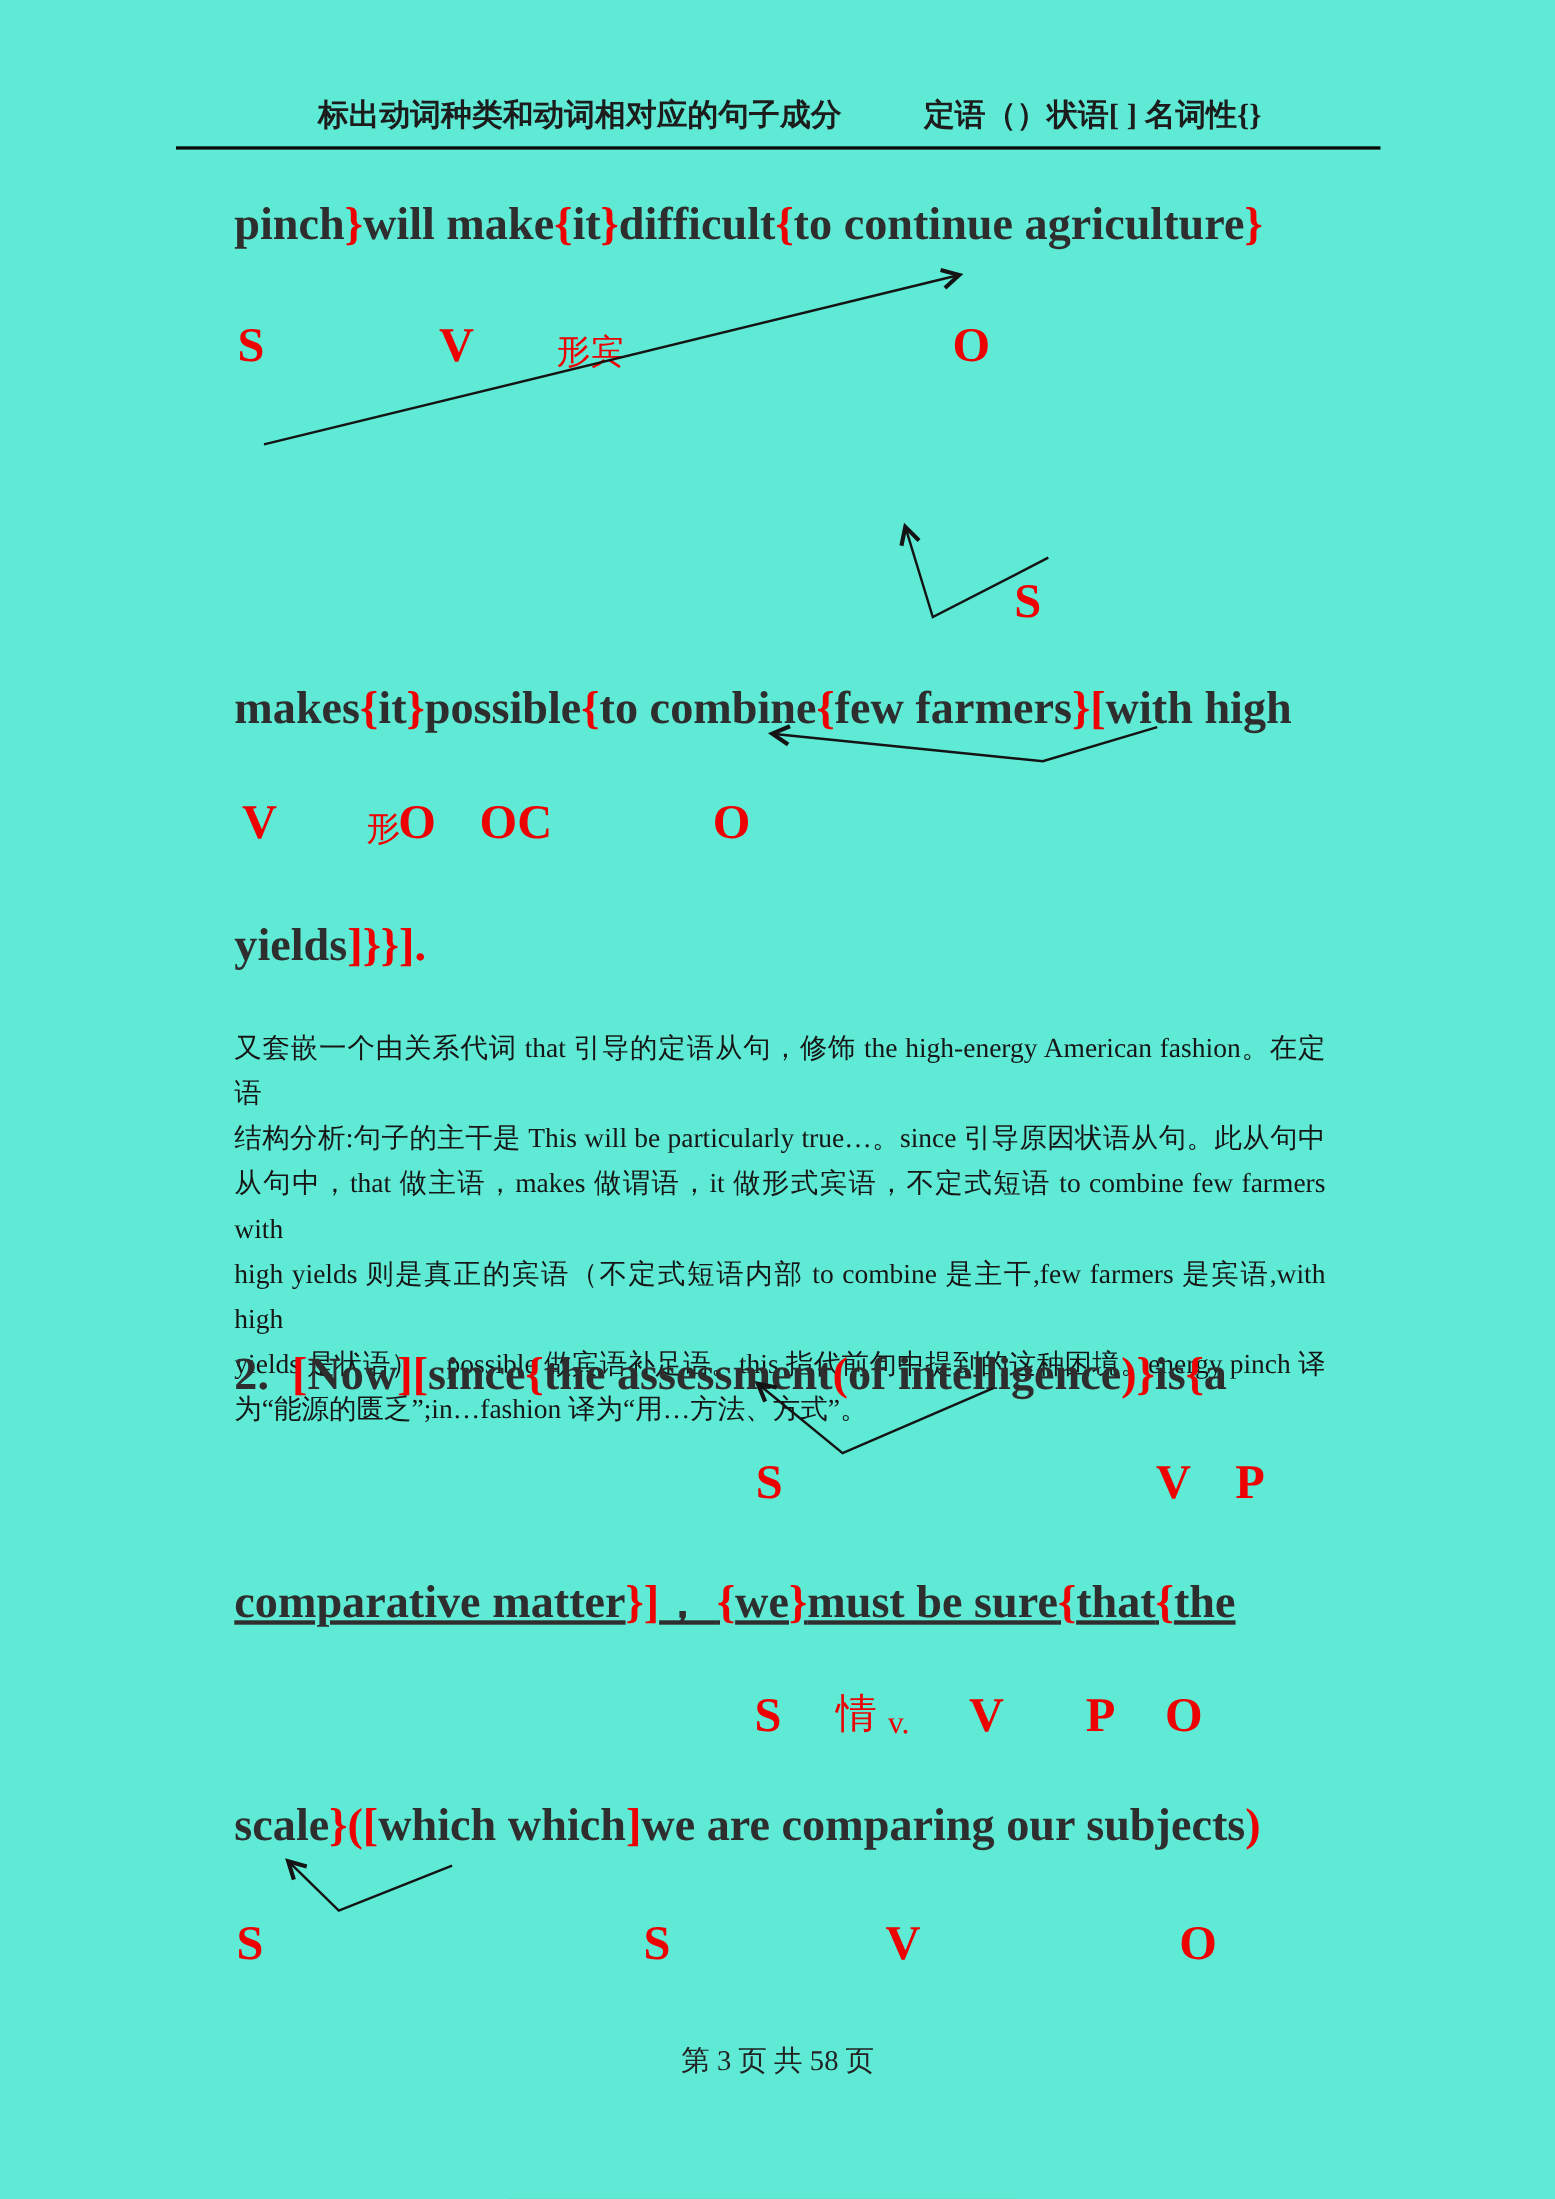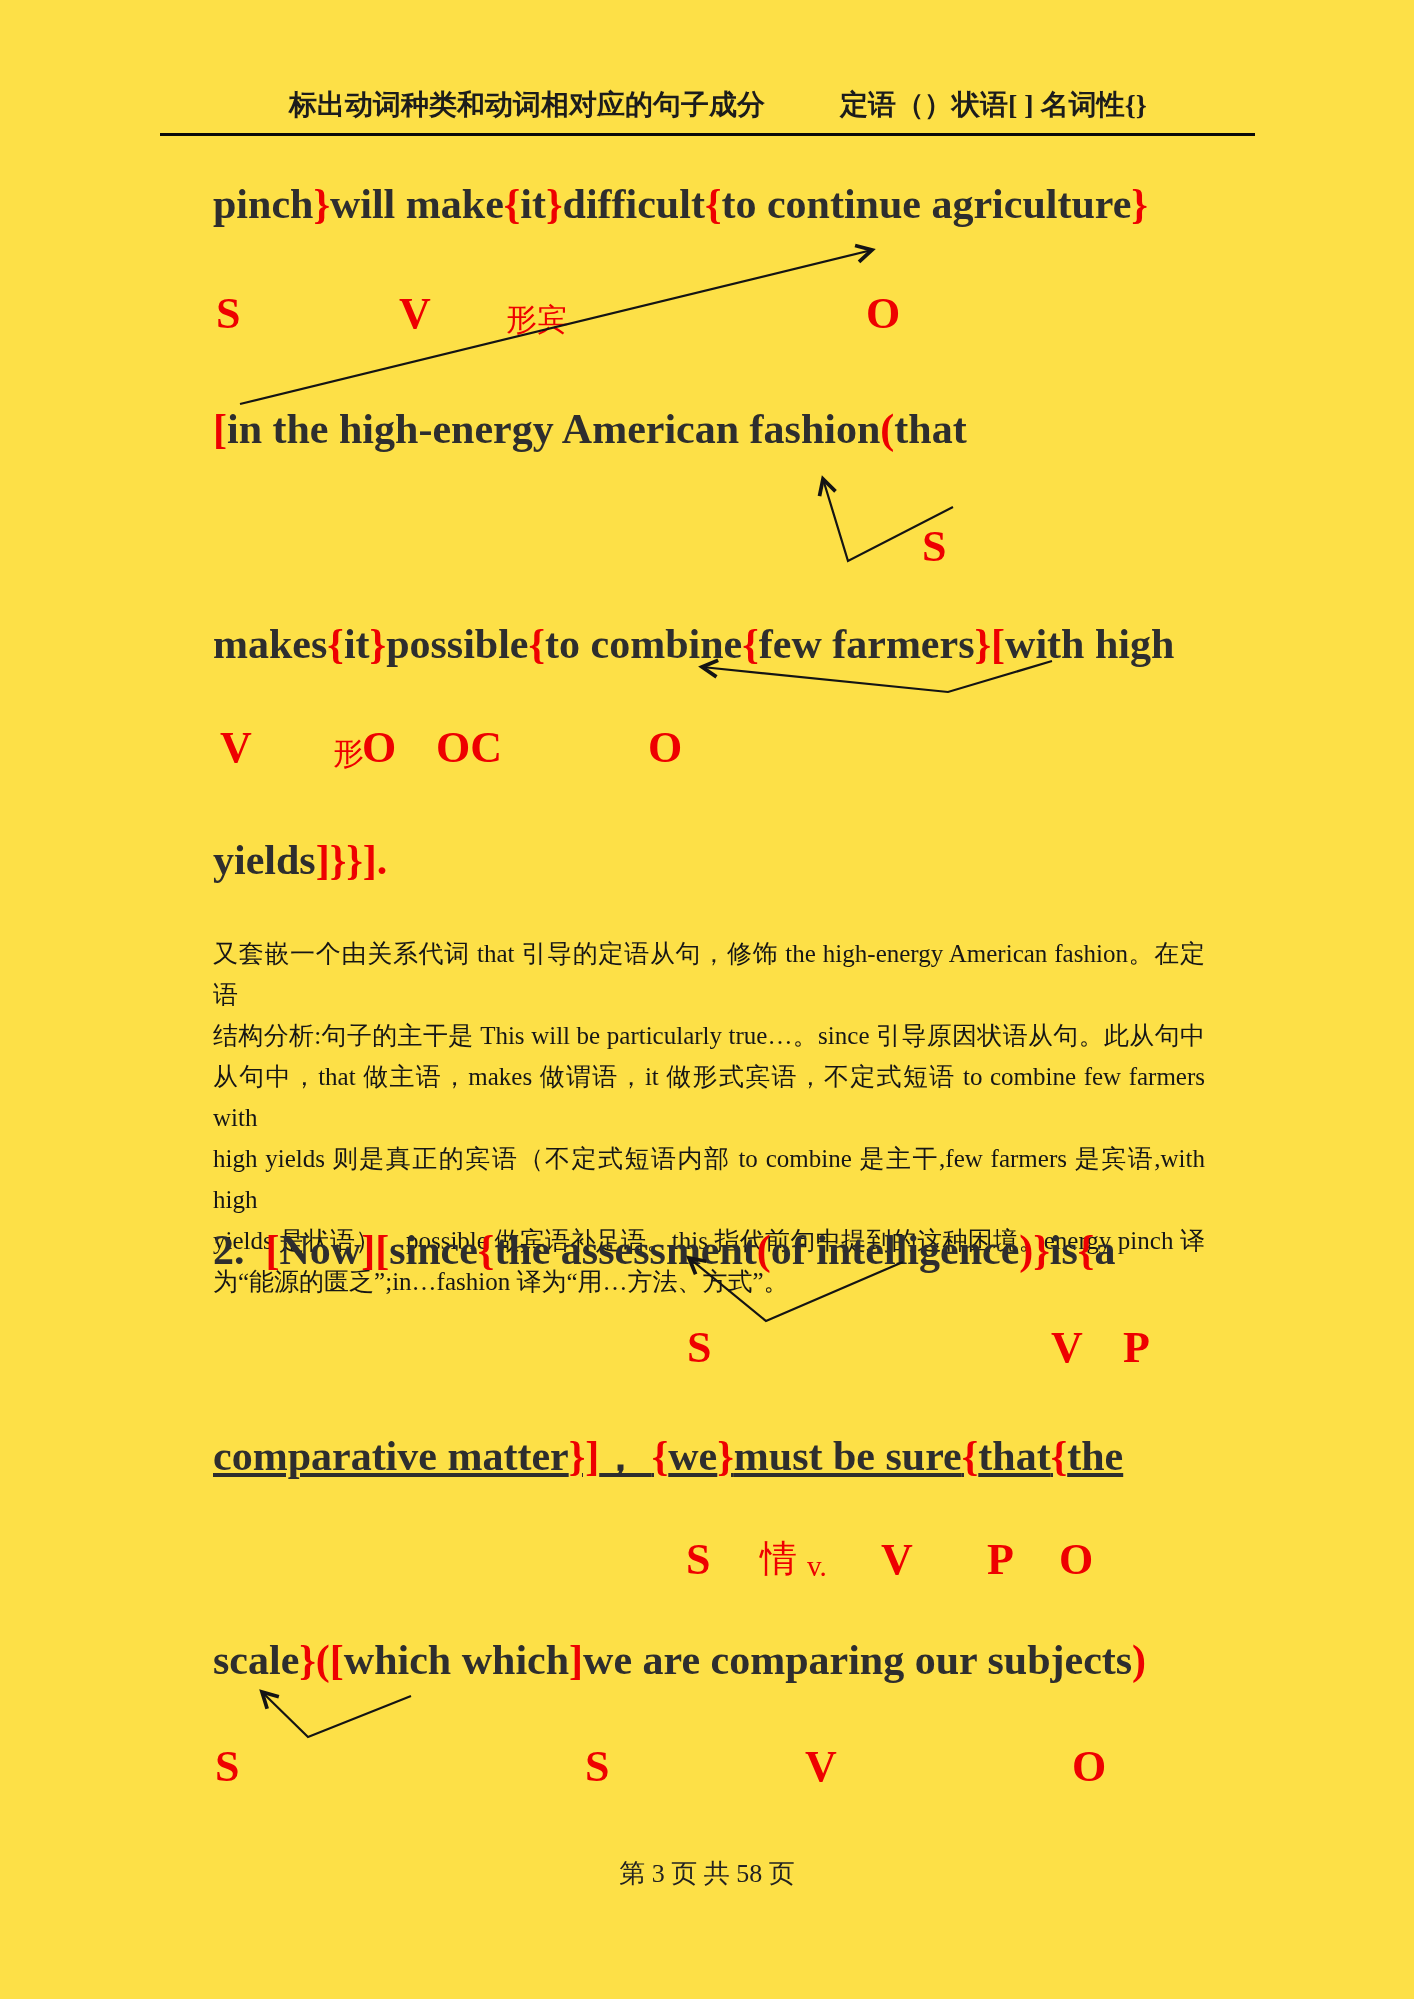--- a/index.html
+++ b/index.html
@@ -1,18 +1,18 @@
 <!DOCTYPE html>
 <html><head>
 <meta charset="utf-8">
 <style>
   :root{ --red:#ee0000; --ink:#2e2e2e; --black:#111; }
   html,body{margin:0;padding:0;background:#888;}
   #page{
-    position:relative; width:1414px; height:1999px; background:#fde047;
+    position:relative; width:1414px; height:1999px; background:#5eead4;
     margin:0 auto; overflow:hidden;
     font-family:"Liberation Serif","DejaVu Serif",serif;
   }
   .abs{position:absolute;}
   .hdr{font:700 28px "Liberation Serif","DejaVu Serif",serif; color:#1c1c1c; white-space:pre;}
   .rule{position:absolute; background:#0a0a0a;}
   .bigline{
     position:absolute; font:700 42px "Liberation Serif","DejaVu Serif",serif;
     color:var(--ink); white-space:pre; letter-spacing:0px;
   }
@@ -52,21 +52,20 @@
   <div class="abs hdr" style="left:840px; top:86px;">定语（）状语[ ] 名词性{}</div>
   <div class="rule" style="left:160px; top:133px; width:1095px; height:3px;"></div>
 
   <div class="bigline" style="left:213px; top:180px;"><span class="ink">pinch</span><span class="red">}</span><span class="ink">will make</span><span class="red">{</span><span class="ink">it</span><span class="red">}</span><span class="ink">difficult</span><span class="red">{</span><span class="ink">to continue agriculture</span><span class="red">}</span></div>
 
   <span class="lbl" style="left:216px; top:292px;">S</span>
   <span class="lbl" style="left:399px; top:292px;">V</span>
   <span class="lbl-cjk" style="left:506px; top:304px;">形宾</span>
   <span class="lbl" style="left:866px; top:292px;">O</span>
 
-  <div class="bigline" style="left:213px; top:405px;"><span class="red">[</span><span class="ink">in the high-energy American fashion</span><span class="red">(</span><span class="ink">that</span></div>
 
   <span class="lbl" style="left:922px; top:525px;">S</span>
 
   <div class="bigline" style="left:213px; top:620px;"><span class="ink">makes</span><span class="red">{</span><span class="ink">it</span><span class="red">}</span><span class="ink">possible</span><span class="red">{</span><span class="ink">to combine</span><span class="red">{</span><span class="ink">few farmers</span><span class="red">}[</span><span class="ink">with high</span></div>
 
   <span class="lbl" style="left:220px; top:726px;">V</span>
   <span class="lbl-cjk" style="left:333px; top:738px;">形</span>
   <span class="lbl" style="left:362px; top:726px;">O</span>
   <span class="lbl" style="left:436px; top:726px;">OC</span>
   <span class="lbl" style="left:648px; top:726px;">O</span>

